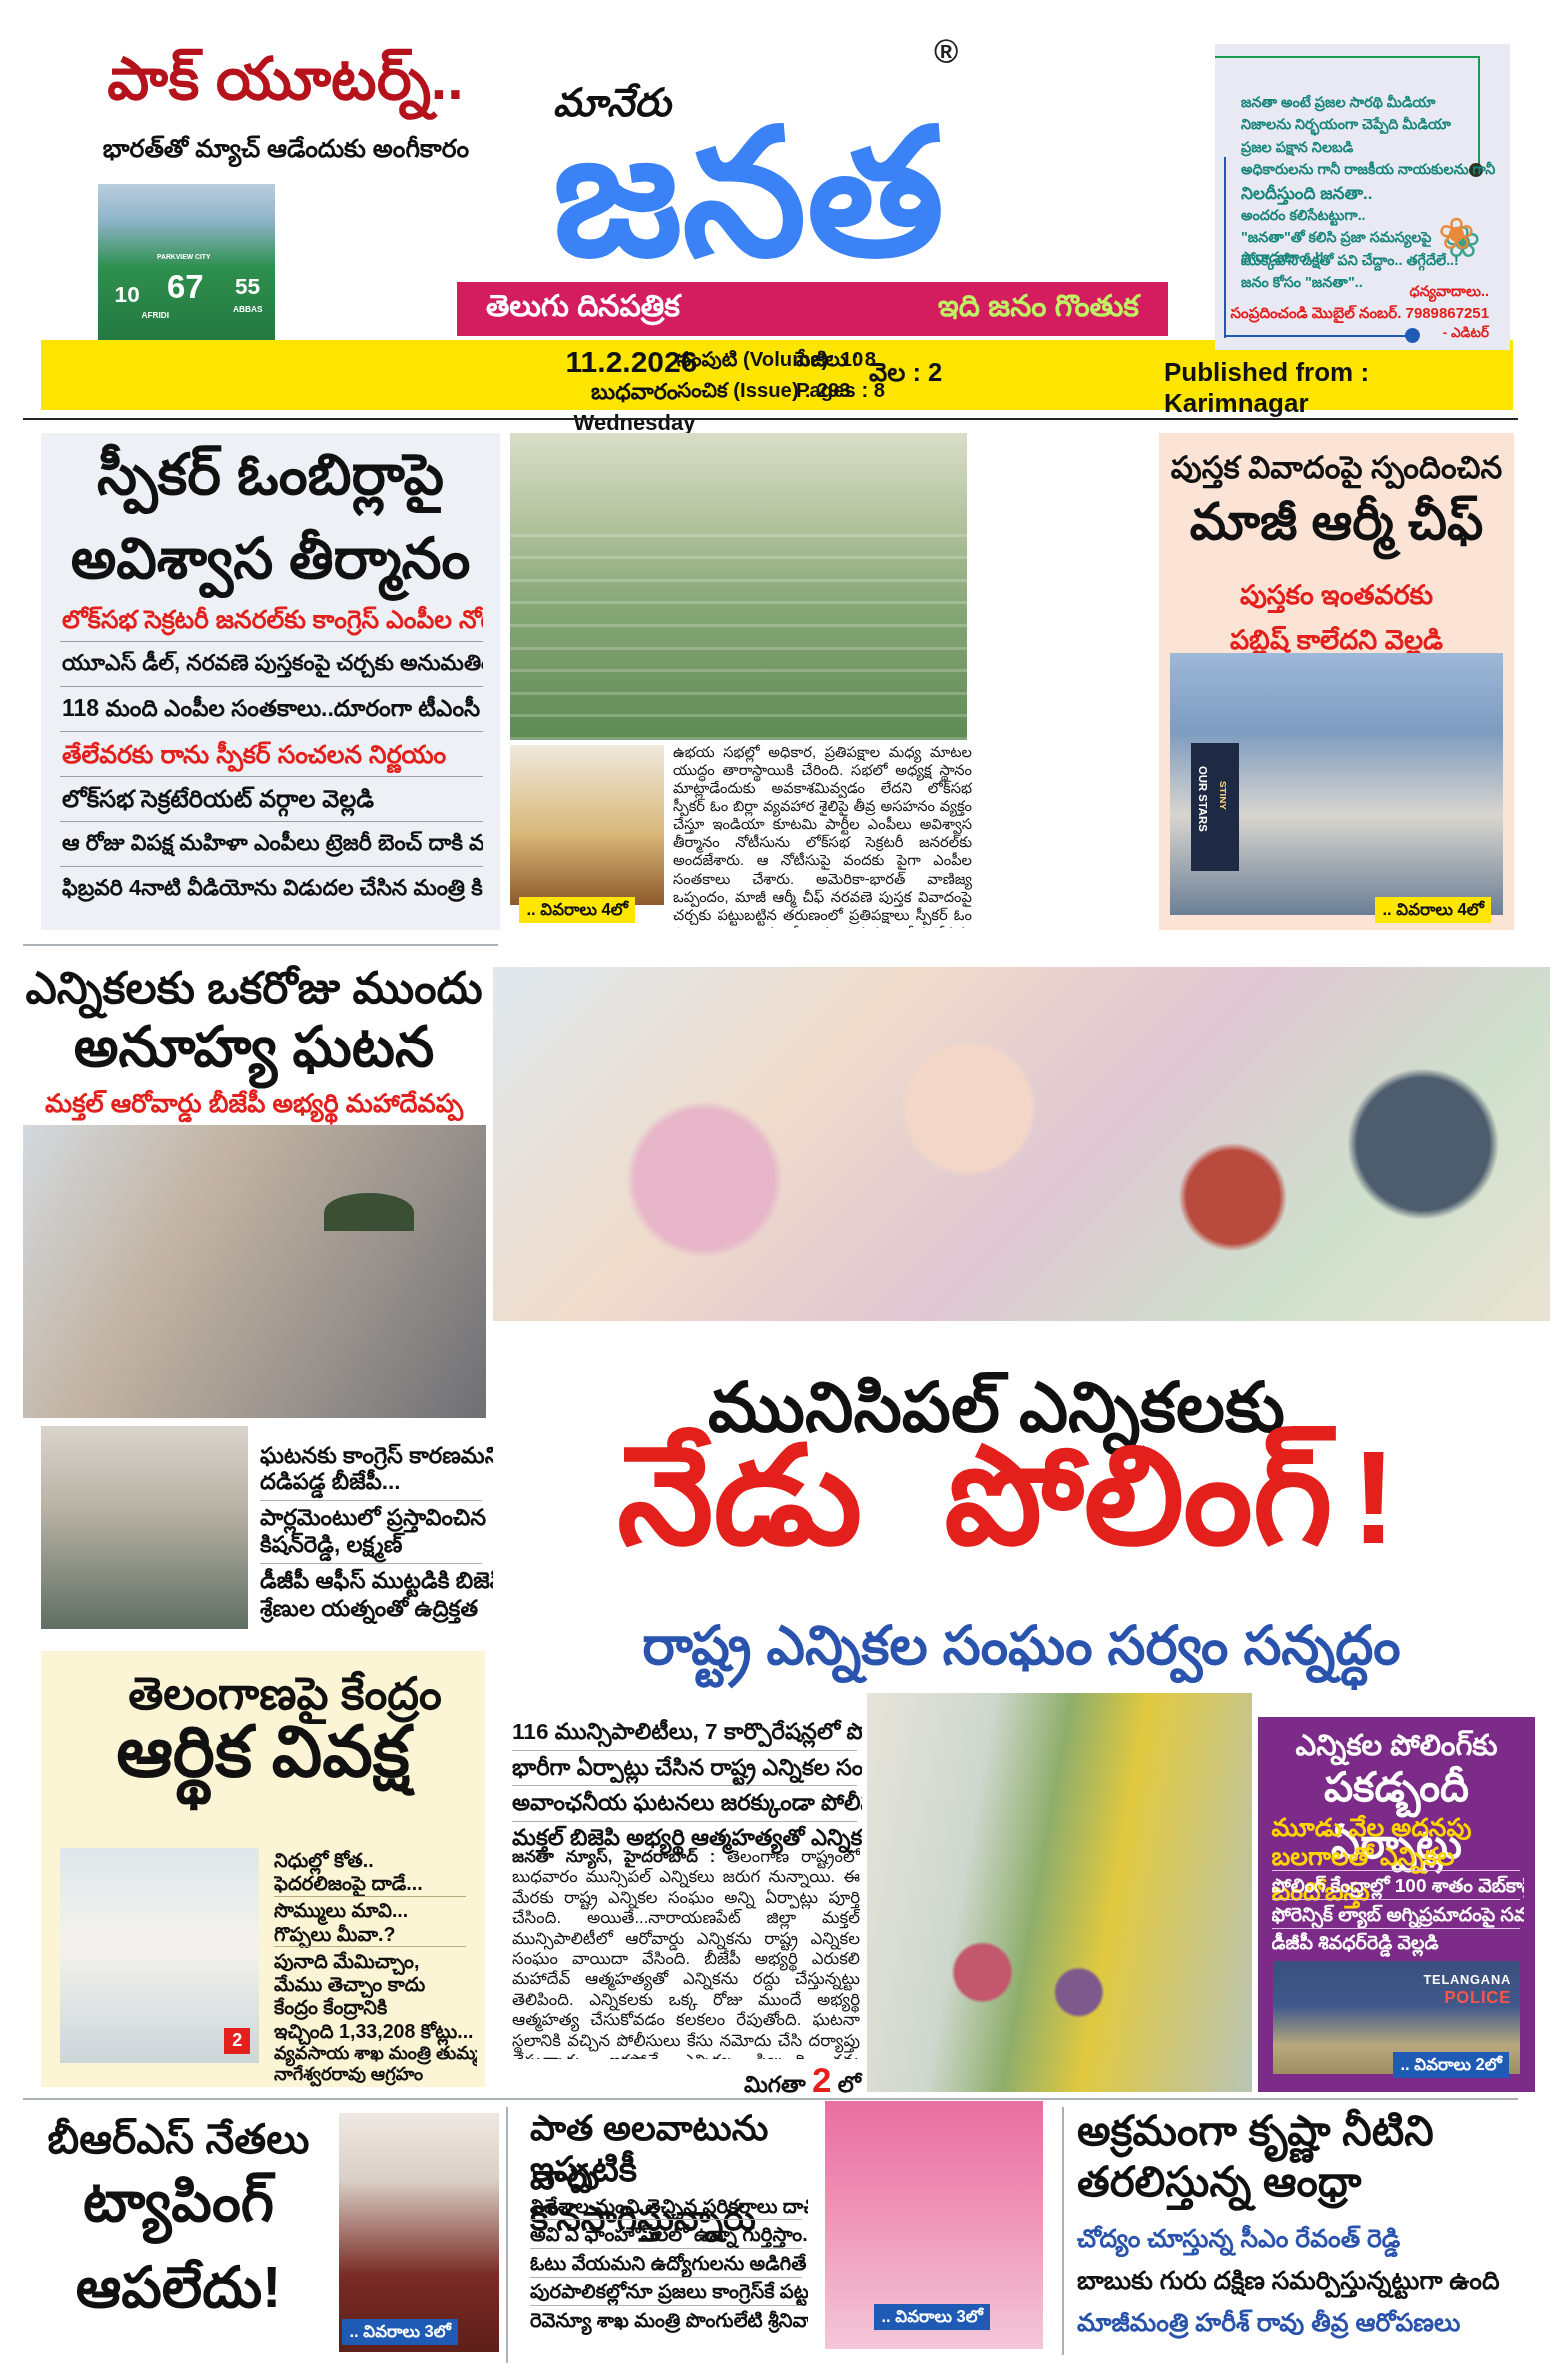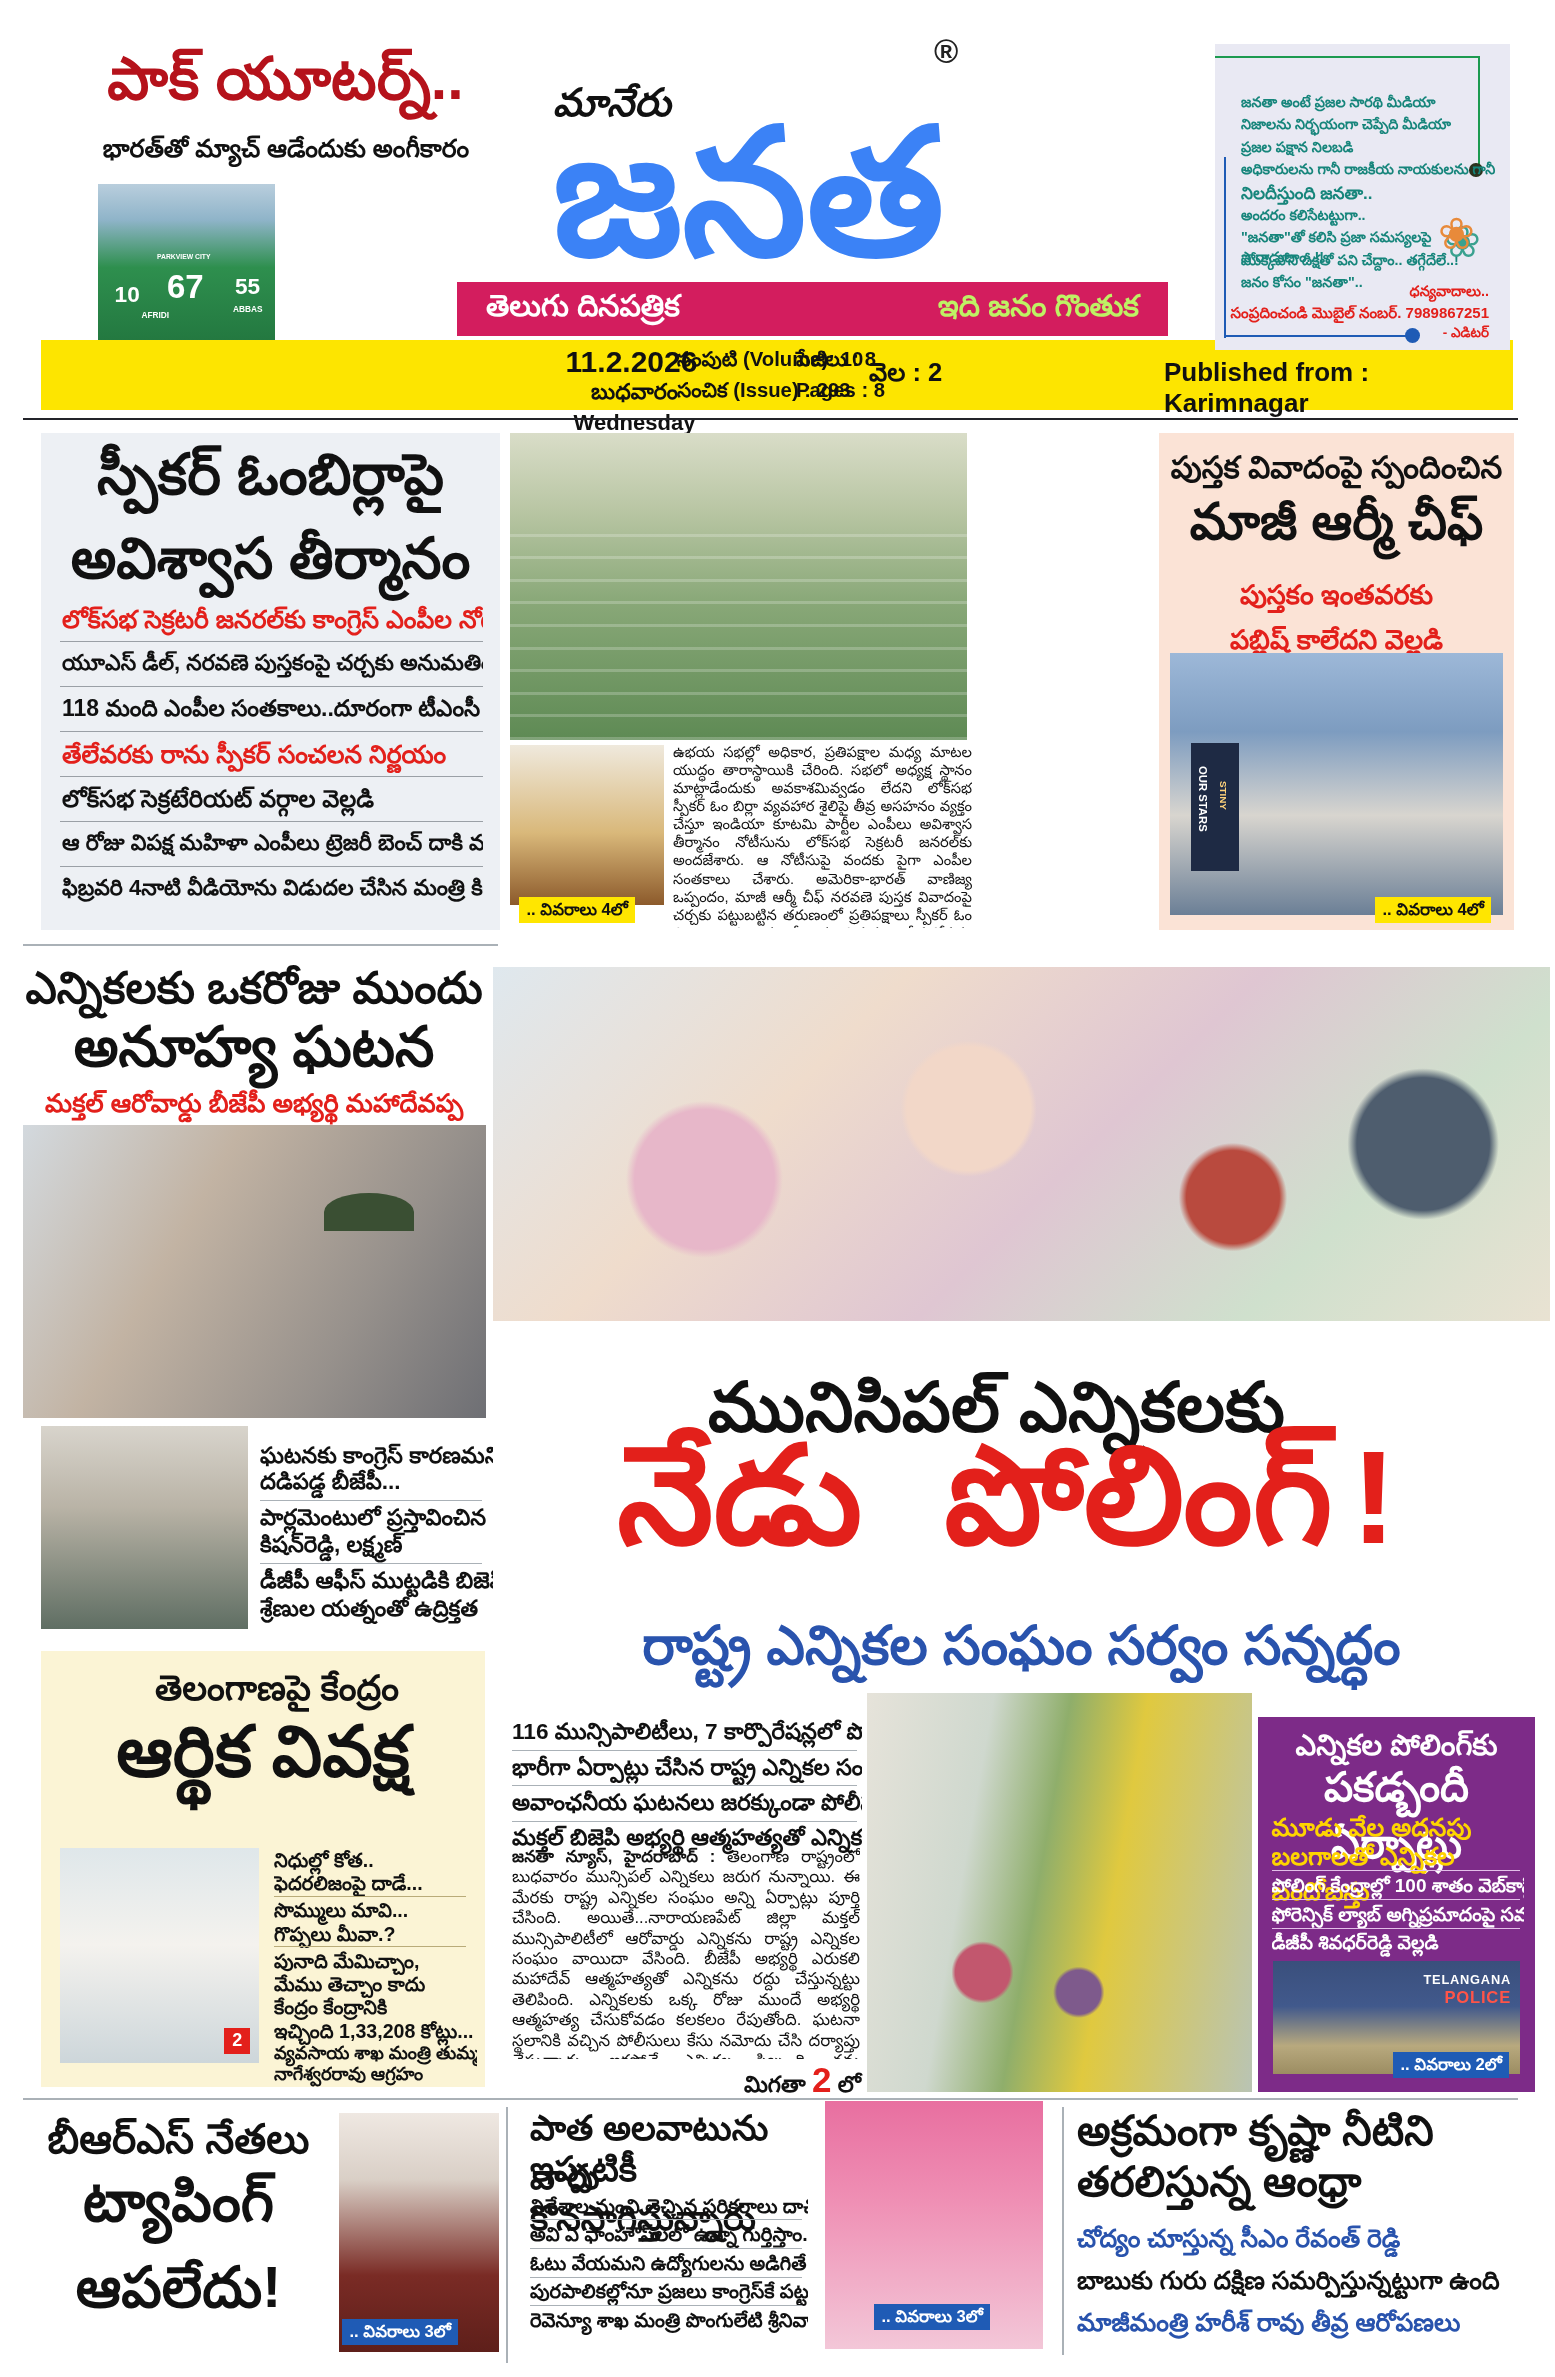--- a/index.html
+++ b/index.html
@@ -180,21 +180,21 @@
     <div class="abs" style="left:13.5px;top:211px;width:248px;height:0.8px;background:#e3bfe9;"></div>
     <div class="abs b sub-line" style="left:13.5px;top:215px;width:252px;font-size:19px;">డీజీపీ శివధర్‌రెడ్డి వెల్లడి</div>
     <div class="photo" style="left:15px;top:244px;width:247px;height:113px;background:linear-gradient(180deg,#3a4f7c 0%,#41598c 40%,#b8a97e 75%,#9c8d62 100%);">
       <span class="abs b" style="right:9px;top:10.5px;color:#fff;font-size:12.8px;letter-spacing:0.8px;">TELANGANA</span>
       <span class="abs b" style="right:9px;top:27px;color:#ff5448;font-size:16.6px;letter-spacing:0.8px;">POLICE</span>
     </div>
   </div>
   <div class="badge bb" style="left:1393px;top:2052px;">.. వివరాలు 2లో</div>
 
   <div class="abs" style="left:41px;top:1651px;width:444px;height:436px;background:#fbf4d5;">
-    <div class="abs b ctr" style="left:0;top:16.6px;width:100%;font-size:35px;padding-left:14px;">తెలంగాణపై కేంద్రం</div>
+    <div class="abs b ctr" style="left:8px;top:16.6px;width:100%;font-size:45px;padding-left:14px;">తెలంగాణపై కేంద్రం</div>
     <div class="abs b ctr" style="left:0;top:60px;width:100%;font-size:71px;">ఆర్థిక వివక్ష</div>
     <div class="photo" style="left:19px;top:197px;width:199px;height:215px;background:linear-gradient(180deg,#dfe7ea 0%,#f4f2ee 45%,#cdd6da 100%);">
       <span class="abs br" style="right:9px;bottom:9px;width:25.6px;height:25.6px;font-size:18px;line-height:25.6px;font-weight:bold;position:absolute;">2</span>
     </div>
     <div class="abs b sub-line" style="left:233px;top:198px;width:203px;font-size:19.6px;">నిధుల్లో కోత..</div>
     <div class="abs b sub-line" style="left:233px;top:221px;width:203px;font-size:19.6px;">ఫెదరలిజంపై దాడే...</div>
     <div class="abs" style="left:233px;top:245px;width:192px;height:0.8px;background:#b9ab79;"></div>
     <div class="abs b sub-line" style="left:233px;top:248px;width:203px;font-size:19.6px;">సొమ్ములు మావి...</div>
     <div class="abs b sub-line" style="left:233px;top:272px;width:203px;font-size:19.6px;">గొప్పలు మీవా.?</div>
     <div class="abs" style="left:233px;top:295px;width:192px;height:0.8px;background:#b9ab79;"></div>

